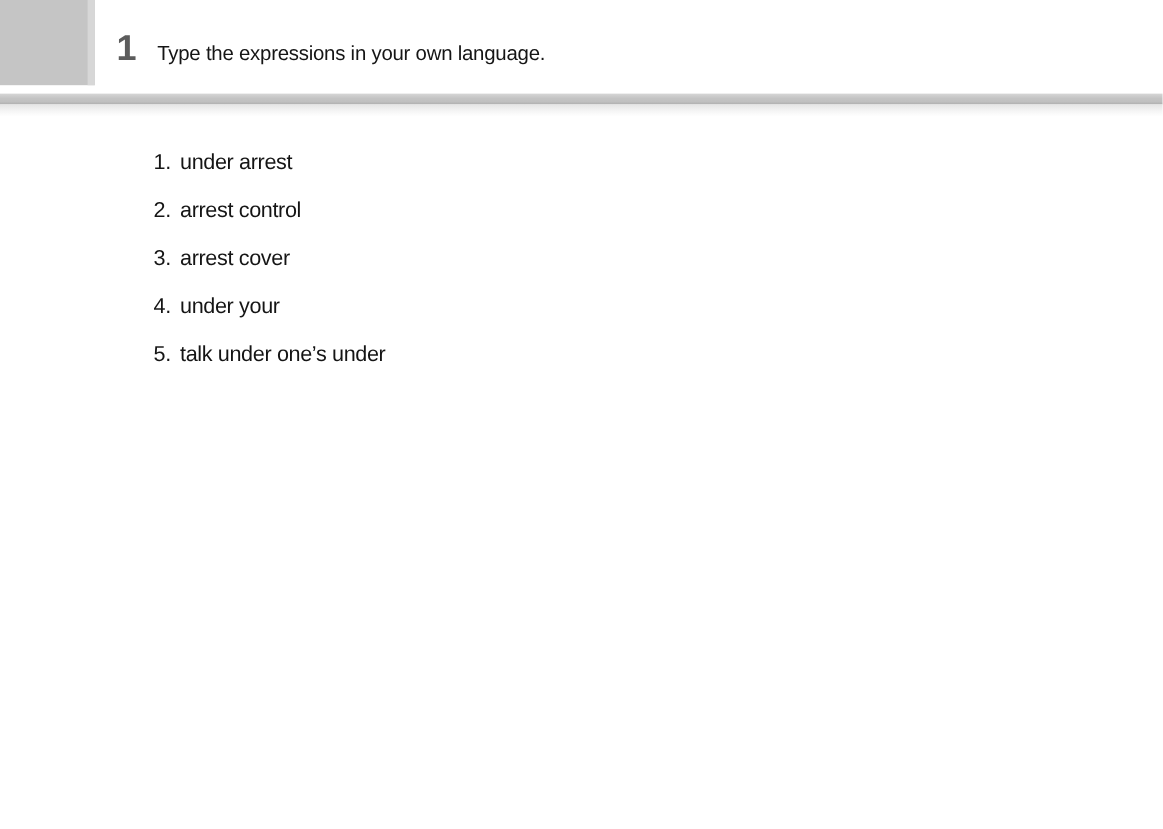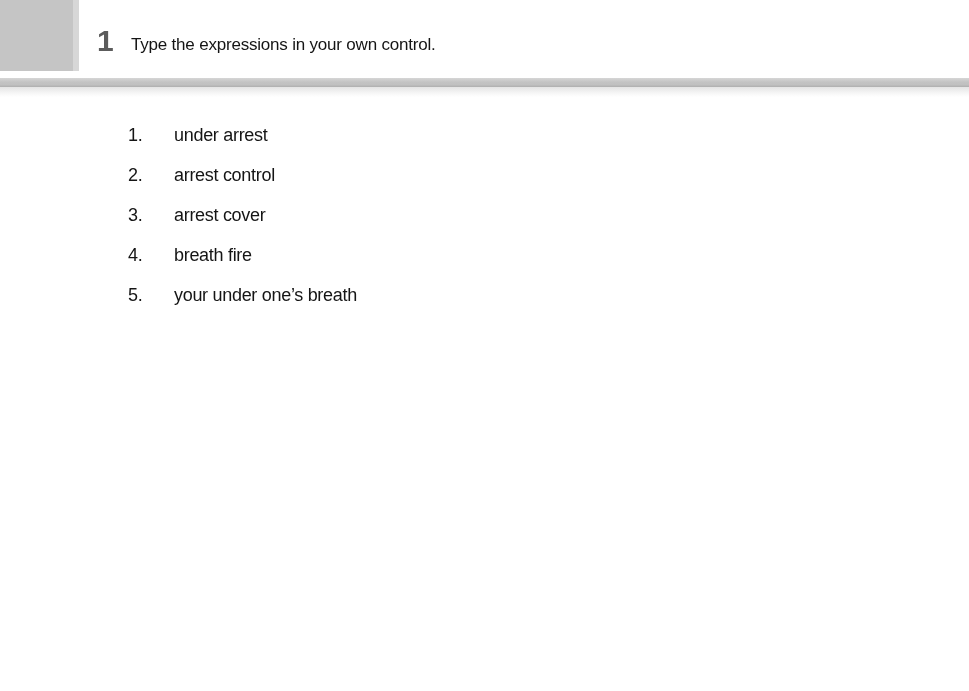--- a/index.html
+++ b/index.html
@@ -83,33 +83,32 @@
     color: #151515;
     white-space: nowrap;
   }
   .item-number {
     display: inline-block;
     width: 22px;
     flex: 0 0 22px;
   }
   .item-text {
     display: inline-block;
-    margin-left: 24px;
   }
 </style>
 </head>
 <body>
 
 <div class="page">
 
   <div class="corner-square"></div>
 
   <div class="exercise-number">1</div>
 
-  <div class="instruction-text">Type the expressions in your own control.</div>
+  <div class="instruction-text">Type the expressions in your own language.</div>
 
   <div class="header-divider"></div>
   <div class="header-divider-fade"></div>
 
   <div class="expression-list">
 
     <div class="list-item">
       <span class="item-number">1.</span>
       <span class="item-text">under arrest</span>
     </div>
@@ -119,23 +118,23 @@
       <span class="item-text">arrest control</span>
     </div>
 
     <div class="list-item">
       <span class="item-number">3.</span>
       <span class="item-text">arrest cover</span>
     </div>
 
     <div class="list-item">
       <span class="item-number">4.</span>
-      <span class="item-text">breath fire</span>
+      <span class="item-text">under your</span>
     </div>
 
     <div class="list-item">
       <span class="item-number">5.</span>
-      <span class="item-text">your under one’s breath</span>
+      <span class="item-text">talk under one’s under</span>
     </div>
 
   </div>
 
 </div>
 
 </body></html>

